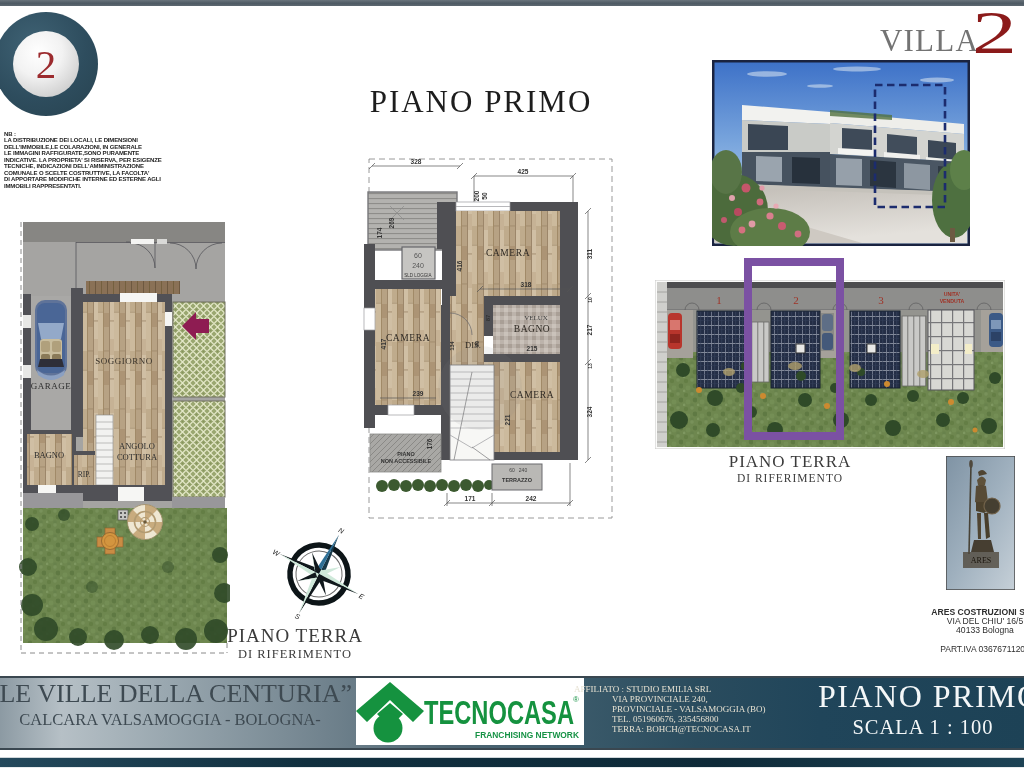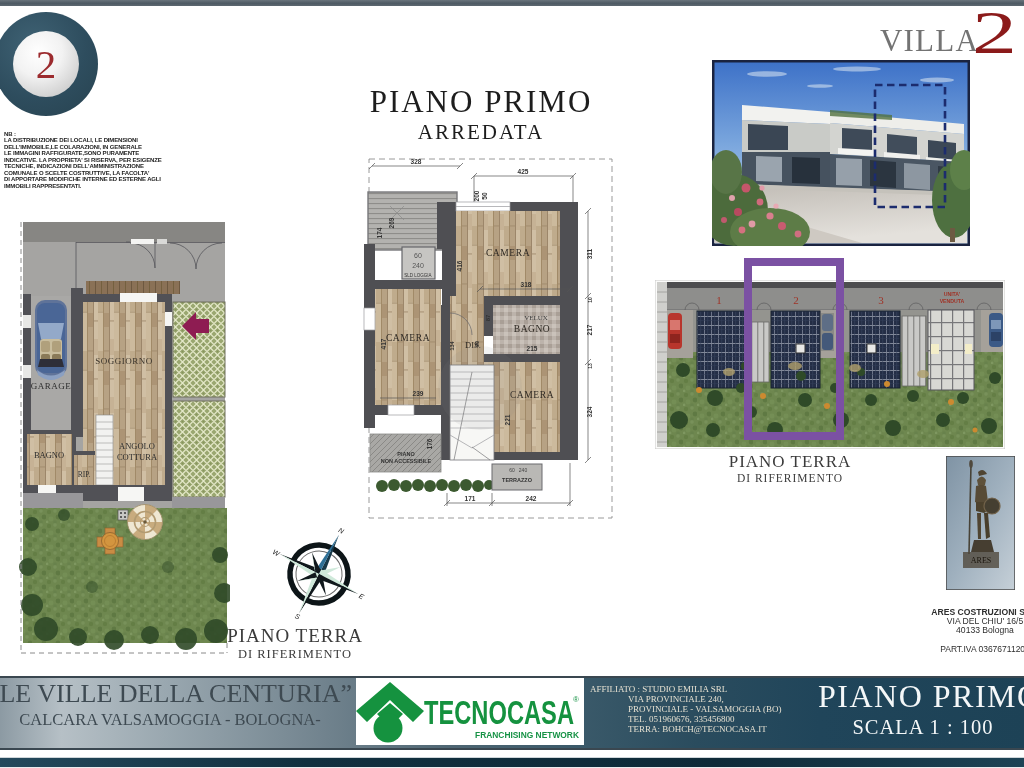--- a/index.html
+++ b/index.html
@@ -277,21 +277,20 @@
     </g>
     <text x="47" y="1" font-size="7" fill="#222" text-anchor="middle" font-style="italic">N</text>
     <text x="47" y="97" font-size="7" fill="#222" text-anchor="middle" font-style="italic">S</text>
     <text x="-1" y="50" font-size="7" fill="#222" text-anchor="middle" font-style="italic">W</text>
     <text x="95" y="50" font-size="7" fill="#222" text-anchor="middle" font-style="italic">E</text>
   </g>
 </svg>
 
 <div class="abs serif" style="left:336px;top:84px;width:290px;text-align:center;color:#1d1d1d;">
   <div style="font-size:31px;letter-spacing:2px;">PIANO PRIMO</div>
-  <div style="font-size:21px;letter-spacing:2px;">ARREDATA</div>
 </div>
 
 <svg class="abs" style="left:360px;top:148px;" width="266" height="376" viewBox="0 0 266 376">
 
   <rect x="9" y="11" width="243" height="359" fill="none" stroke="#8f8f8f" stroke-width="0.9" stroke-dasharray="6 4"></rect>
 
   <g stroke="#555" stroke-width="0.7" fill="none">
     <line x1="12" y1="18" x2="100" y2="18"></line>
     <line x1="9" y1="21" x2="15" y2="15"></line>
         <line x1="97" y1="21" x2="103" y2="15"></line>
@@ -751,21 +750,21 @@
     <path d="M34,25 L47,36 L40,43 L34,38 L28,43 L21,36 Z"></path>
     <circle cx="32" cy="50" r="14.5"></circle>
   </g>
 
   <text x="68" y="46" font-size="34" font-weight="bold" fill="#15923f" textLength="150" lengthAdjust="spacingAndGlyphs" style="font-stretch:condensed;">TECNOCASA</text>
   <text x="217" y="24" font-size="8" fill="#169245">®</text>
 
   <text x="119" y="60" font-size="8.5" font-weight="bold" fill="#169245" textLength="104" lengthAdjust="spacingAndGlyphs">FRANCHISING NETWORK</text>
 </svg>
 
-<div class="abs serif" style="left:590px;top:684px;width:220px;color:#e6e1d2;font-size:9px;line-height:10px;">
+<div class="abs serif" style="left:574px;top:684px;width:220px;color:#e6e1d2;font-size:9px;line-height:10px;">
   AFFILIATO : STUDIO EMILIA SRL<br>
   <span style="padding-left:38px;text-align:center;">VIA PROVINCIALE 240,</span><br>
   <span style="padding-left:38px;">PROVINCIALE - VALSAMOGGIA (BO)</span><br>
   <span style="padding-left:38px;">TEL. 051960676, 335456800</span><br>
   <span style="padding-left:38px;">TERRA: BOHCH@TECNOCASA.IT</span>
 </div>
 
 <div class="abs serif" style="left:818px;top:678px;width:210px;text-align:center;color:#f4f7f8;white-space:nowrap;">
   <div style="font-size:32px;letter-spacing:1.5px;">PIANO PRIMO</div>
   <div style="font-size:20.5px;letter-spacing:1px;margin-top:1px;">SCALA 1 : 100</div>

